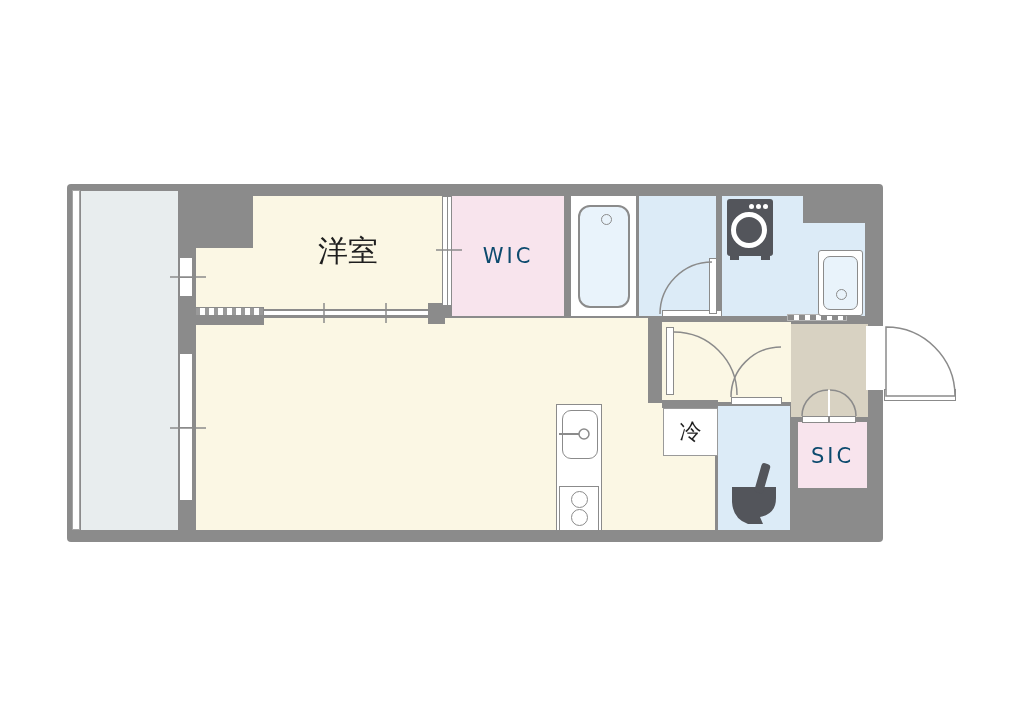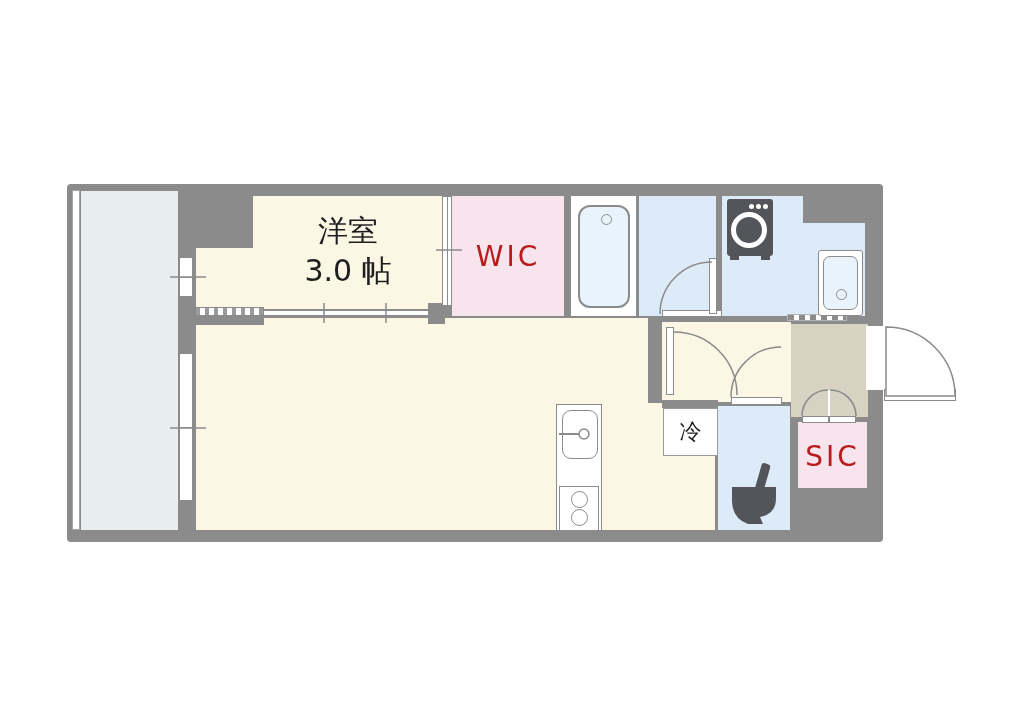--- a/index.html
+++ b/index.html
@@ -38,21 +38,21 @@
   .sink{position:absolute;left:5px;top:5px;width:34px;height:47px;background:#fff;
         border:1.5px solid #8b8b8b;border-radius:9px;}
   .stove{position:absolute;left:2px;top:81px;width:38px;height:43px;background:#fff;
         border:1.5px solid #8b8b8b;}
   .burner{position:absolute;left:11px;width:15px;height:15px;border:1.5px solid #8b8b8b;border-radius:50%;}
   .fridge{background:#fff;border:1px solid #9a9a9a;display:flex;align-items:center;justify-content:center;}
   .label{display:flex;flex-direction:column;align-items:center;justify-content:center;
          text-align:center;line-height:1.15;color:#1e1e1e;}
   .big{font-size:30px;}
   .big2{font-size:31px;}
-  .small-label{font-size:28px;letter-spacing:3px;color:#b91c1c;display:flex;align-items:center;justify-content:center;}
+  .small-label{font-size:21px;letter-spacing:3px;color:#0c4a6e;display:flex;align-items:center;justify-content:center;}
   .kanji-fridge{font-size:22px;color:#1e1e1e;}
   svg.overlay{position:absolute;left:0;top:0;pointer-events:none;}
 </style>
 </head>
 <body>
 
 <div class="canvas">
 
   <div class="abs plan"></div>
 
@@ -153,18 +153,17 @@
     <circle cx="584" cy="434" r="5" fill="#ffffff" stroke="#8b8b8b" stroke-width="1.5"></circle>
 
     <g>
       <path d="M 732,487 H 776 V 498 Q 776,514 760,517 L 763,524 H 748 Q 733,519 732,502 Z" fill="#53555b"></path>
       <rect x="758" y="463" width="9" height="30" rx="3" fill="#53555b" transform="rotate(16 762 478)"></rect>
     </g>
   </svg>
 
   <div class="abs label" style="left:258px;top:206px;width:180px;height:90px;gap:5px;">
     <span class="big">洋室</span>
-    <span class="big">3.0 帖</span>
   </div>
   <div class="abs small-label" style="left:452px;top:243px;width:112px;height:26px;">WIC</div>
   <div class="abs small-label" style="left:798px;top:443px;width:69px;height:26px;">SIC</div>
 
 </div>
 
 </body></html>

